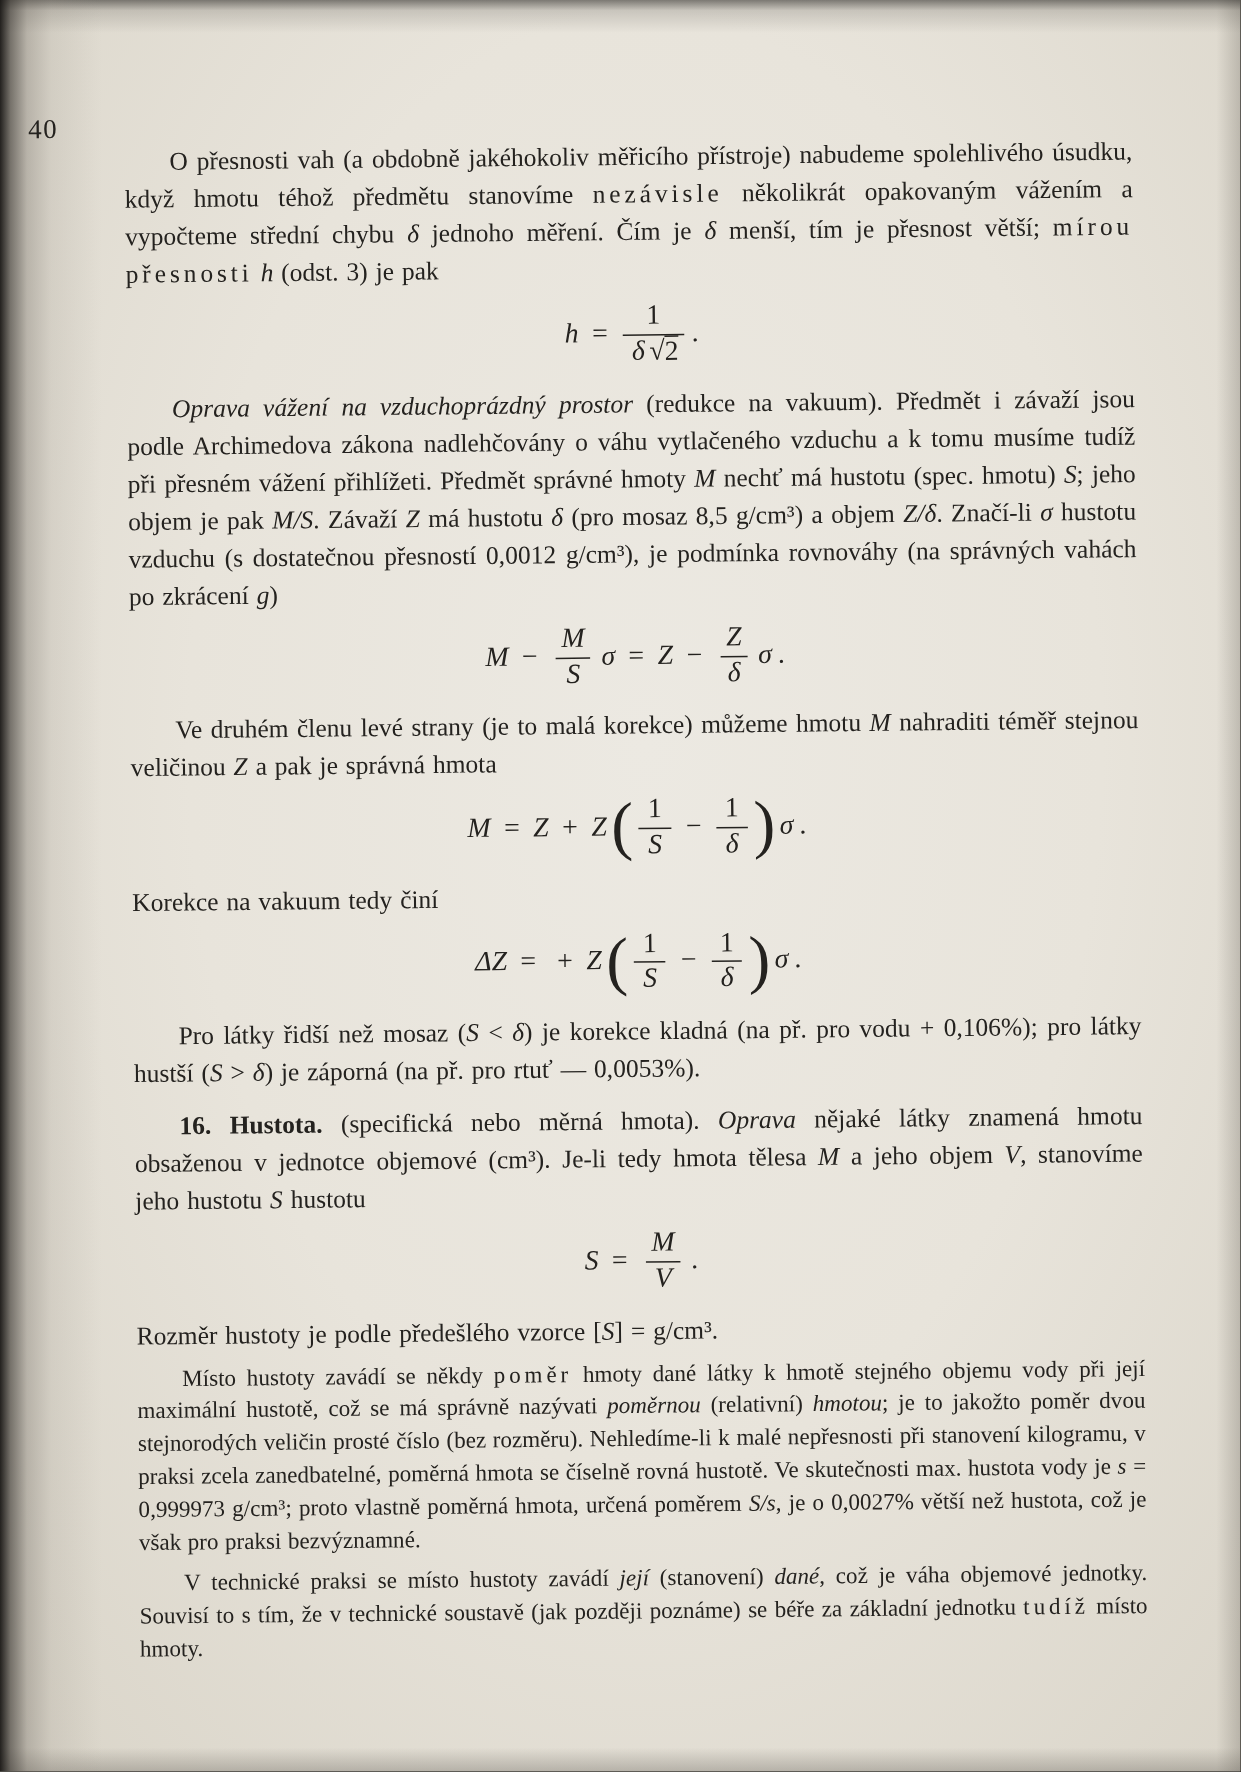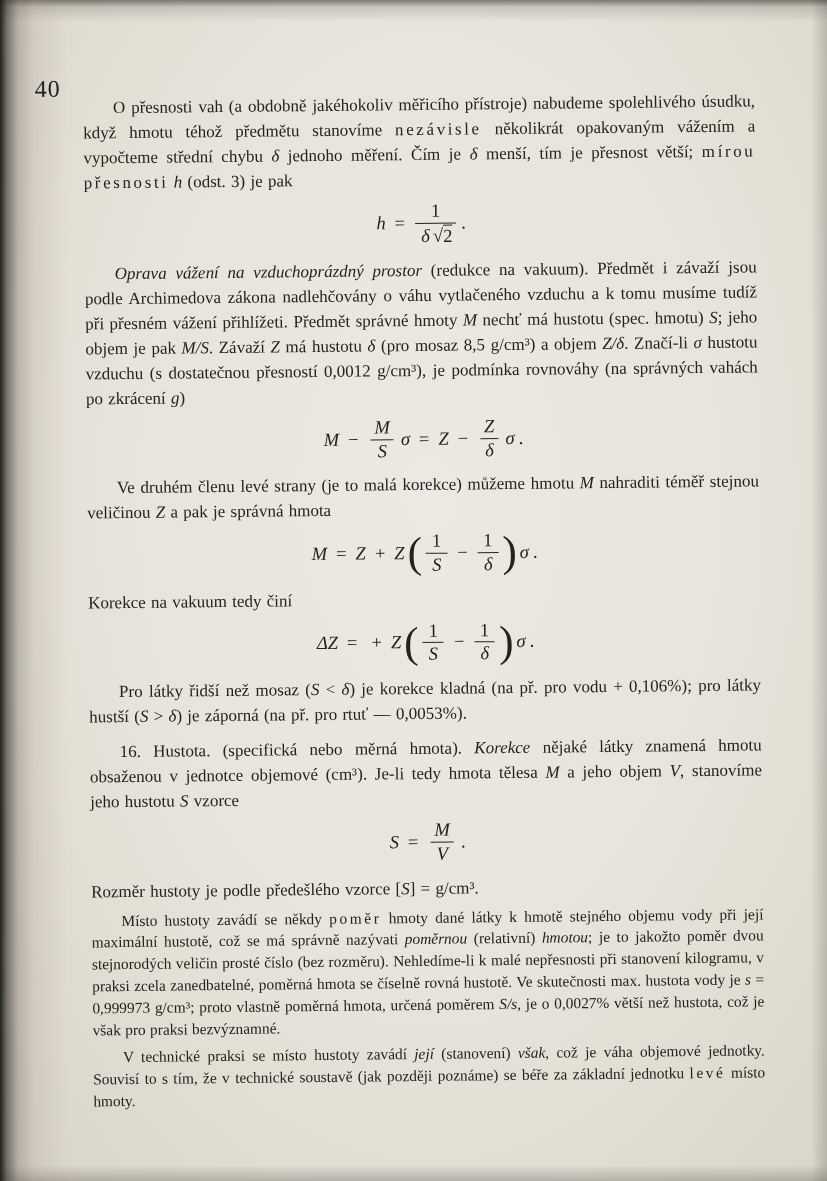--- a/index.html
+++ b/index.html
@@ -16,36 +16,36 @@
       linear-gradient(270deg, rgba(95,90,82,0.28) 0px, rgba(0,0,0,0) 16px),
       linear-gradient(0deg, rgba(80,76,70,0.30) 0px, rgba(0,0,0,0) 16px),
       radial-gradient(ellipse at 52% 42%, #ece9e2 0%, #e8e4db 50%, #d9d4c8 100%);
   }
   .rot{
     position:absolute; left:0; top:0; width:827px; height:1181px;
     transform:rotate(-0.6deg); transform-origin:50% 50%;
     color:#24221f;
   }
   .pageno{
-    position:absolute; left:40px; top:72px;
-    font-size:24px; letter-spacing:1px;
+    position:absolute; left:24px; top:72px;
+    font-size:18px; letter-spacing:1px;
   }
   .textcol{
     position:absolute; left:88px; top:92px; width:672px;
   }
   p{
     margin:0; font-size:17px; line-height:25px;
     text-align:justify; text-indent:30px;
     word-spacing:1px;
   }
   p.noindent{text-indent:0; text-align:left;}
   p.sec{margin-top:10px;}
   p.small{font-size:15.4px; line-height:21.8px; margin-top:6px; word-spacing:0.5px;}
   .it{font-style:italic;}
-  .bd{font-weight:normal;}
+  .bd{font-weight:bold;}
   .ls{letter-spacing:2.6px;}
   .formula{
     text-align:center; font-size:18.5px; margin:9px auto 11px;
     white-space:nowrap;
   }
   .formula span{vertical-align:middle;}
   .fv{font-style:italic; margin:0 2px;}
   .fop{margin:0 7px;}
   .fdot{margin-left:2px;}
   .frac{
@@ -86,26 +86,26 @@
     </div>
 
     <p class="noindent"><span>Korekce na vakuum tedy činí</span></p>
 
     <div class="formula">
       <span class="fv">ΔZ</span><span class="fop">=</span><span class="fop">+</span><span class="fv">Z</span><span class="bp">(</span><span class="frac"><span class="num">1</span><span class="den fv">S</span></span><span class="fop">−</span><span class="frac"><span class="num">1</span><span class="den fv">δ</span></span><span class="bp">)</span><span class="fv">σ</span><span class="fdot">.</span>
     </div>
 
     <p><span>Pro látky řidší než mosaz (</span><span class="it">S</span><span> &lt; </span><span class="it">δ</span><span>) je korekce kladná (na př. pro vodu + 0,106%); pro látky hustší (</span><span class="it">S</span><span> &gt; </span><span class="it">δ</span><span>) je záporná (na př. pro rtuť — 0,0053%).</span></p>
 
-    <p class="sec"><span class="bd">16. Hustota.</span><span> (specifická nebo měrná hmota). </span><span class="it">Korekce</span><span> nějaké látky znamená hmotu obsaženou v jednotce objemové (cm³). Je-li tedy hmota tělesa </span><span class="it">M</span><span> a jeho objem </span><span class="it">V</span><span>, stanovíme jeho hustotu </span><span class="it">S</span><span> vzorce</span></p>
+    <p class="sec"><span class="bd">16. Hustota.</span><span> (specifická nebo měrná hmota). </span><span class="it">Oprava</span><span> nějaké látky znamená hmotu obsaženou v jednotce objemové (cm³). Je-li tedy hmota tělesa </span><span class="it">M</span><span> a jeho objem </span><span class="it">V</span><span>, stanovíme jeho hustotu </span><span class="it">S</span><span> hustotu</span></p>
 
     <div class="formula">
       <span class="fv">S</span><span class="fop">=</span><span class="frac"><span class="num fv">M</span><span class="den fv">V</span></span><span class="fdot">.</span>
     </div>
 
     <p class="noindent"><span>Rozměr hustoty je podle předešlého vzorce [</span><span class="it">S</span><span>] = g/cm³.</span></p>
 
     <p class="small"><span>Místo hustoty zavádí se někdy </span><span class="ls">poměr</span><span> hmoty dané látky k hmotě stejného objemu vody při její maximální hustotě, což se má správně nazývati </span><span class="it">poměrnou</span><span> (relativní) </span><span class="it">hmotou</span><span>; je to jakožto poměr dvou stejnorodých veličin prosté číslo (bez rozměru). Nehledíme-li k malé nepřesnosti při stanovení kilogramu, v praksi zcela zanedbatelné, poměrná hmota se číselně rovná hustotě. Ve skutečnosti max. hustota vody je </span><span class="it">s</span><span> = 0,999973 g/cm³; proto vlastně poměrná hmota, určená poměrem </span><span class="it">S/s</span><span>, je o 0,0027% větší než hustota, což je však pro praksi bezvýznamné.</span></p>
 
-    <p class="small"><span>V technické praksi se místo hustoty zavádí </span><span class="it">její</span><span> (stanovení) </span><span class="it">však</span><span>, což je váha objemové jednotky. Souvisí to s tím, že v technické soustavě (jak později poznáme) se béře za základní jednotku </span><span class="ls">levé</span><span> místo hmoty.</span></p>
+    <p class="small"><span>V technické praksi se místo hustoty zavádí </span><span class="it">její</span><span> (stanovení) </span><span class="it">dané</span><span>, což je váha objemové jednotky. Souvisí to s tím, že v technické soustavě (jak později poznáme) se béře za základní jednotku </span><span class="ls">tudíž</span><span> místo hmoty.</span></p>
 
   </div>
 </div>
 
 </body></html>

